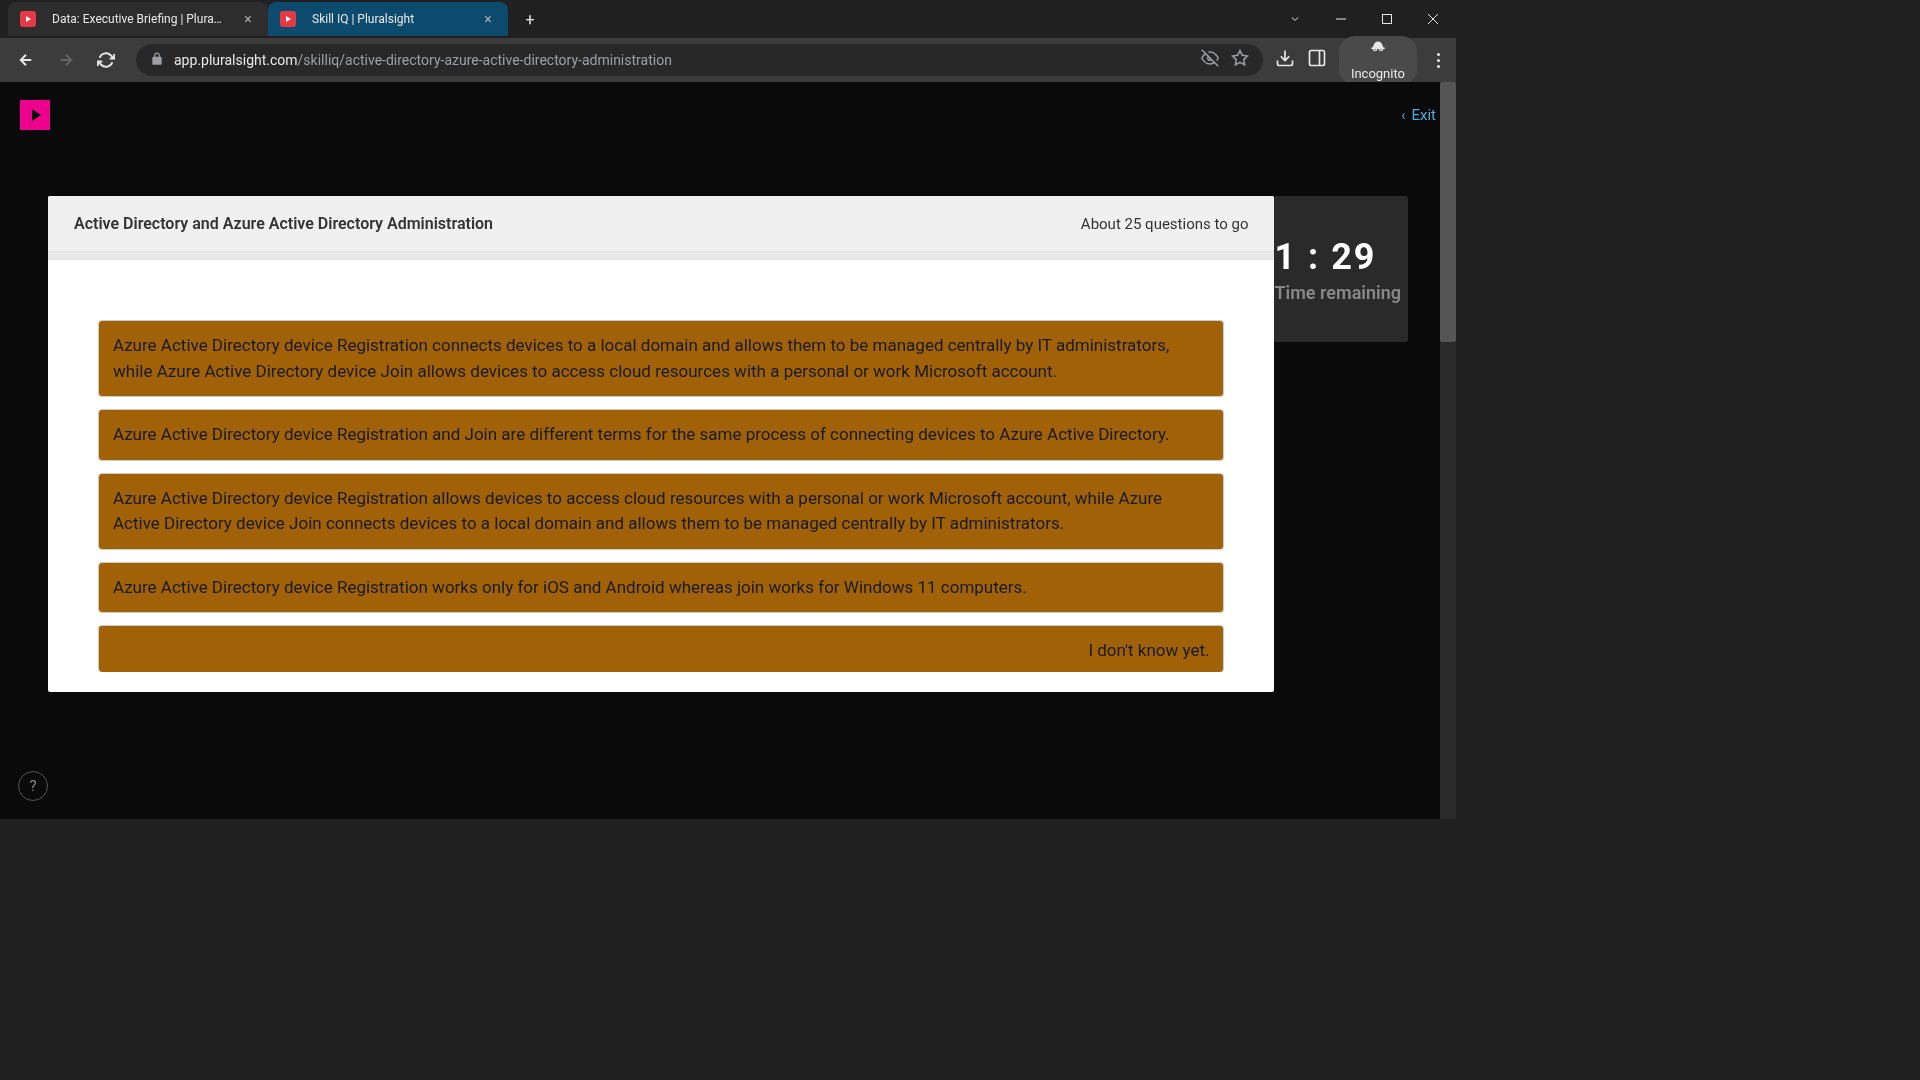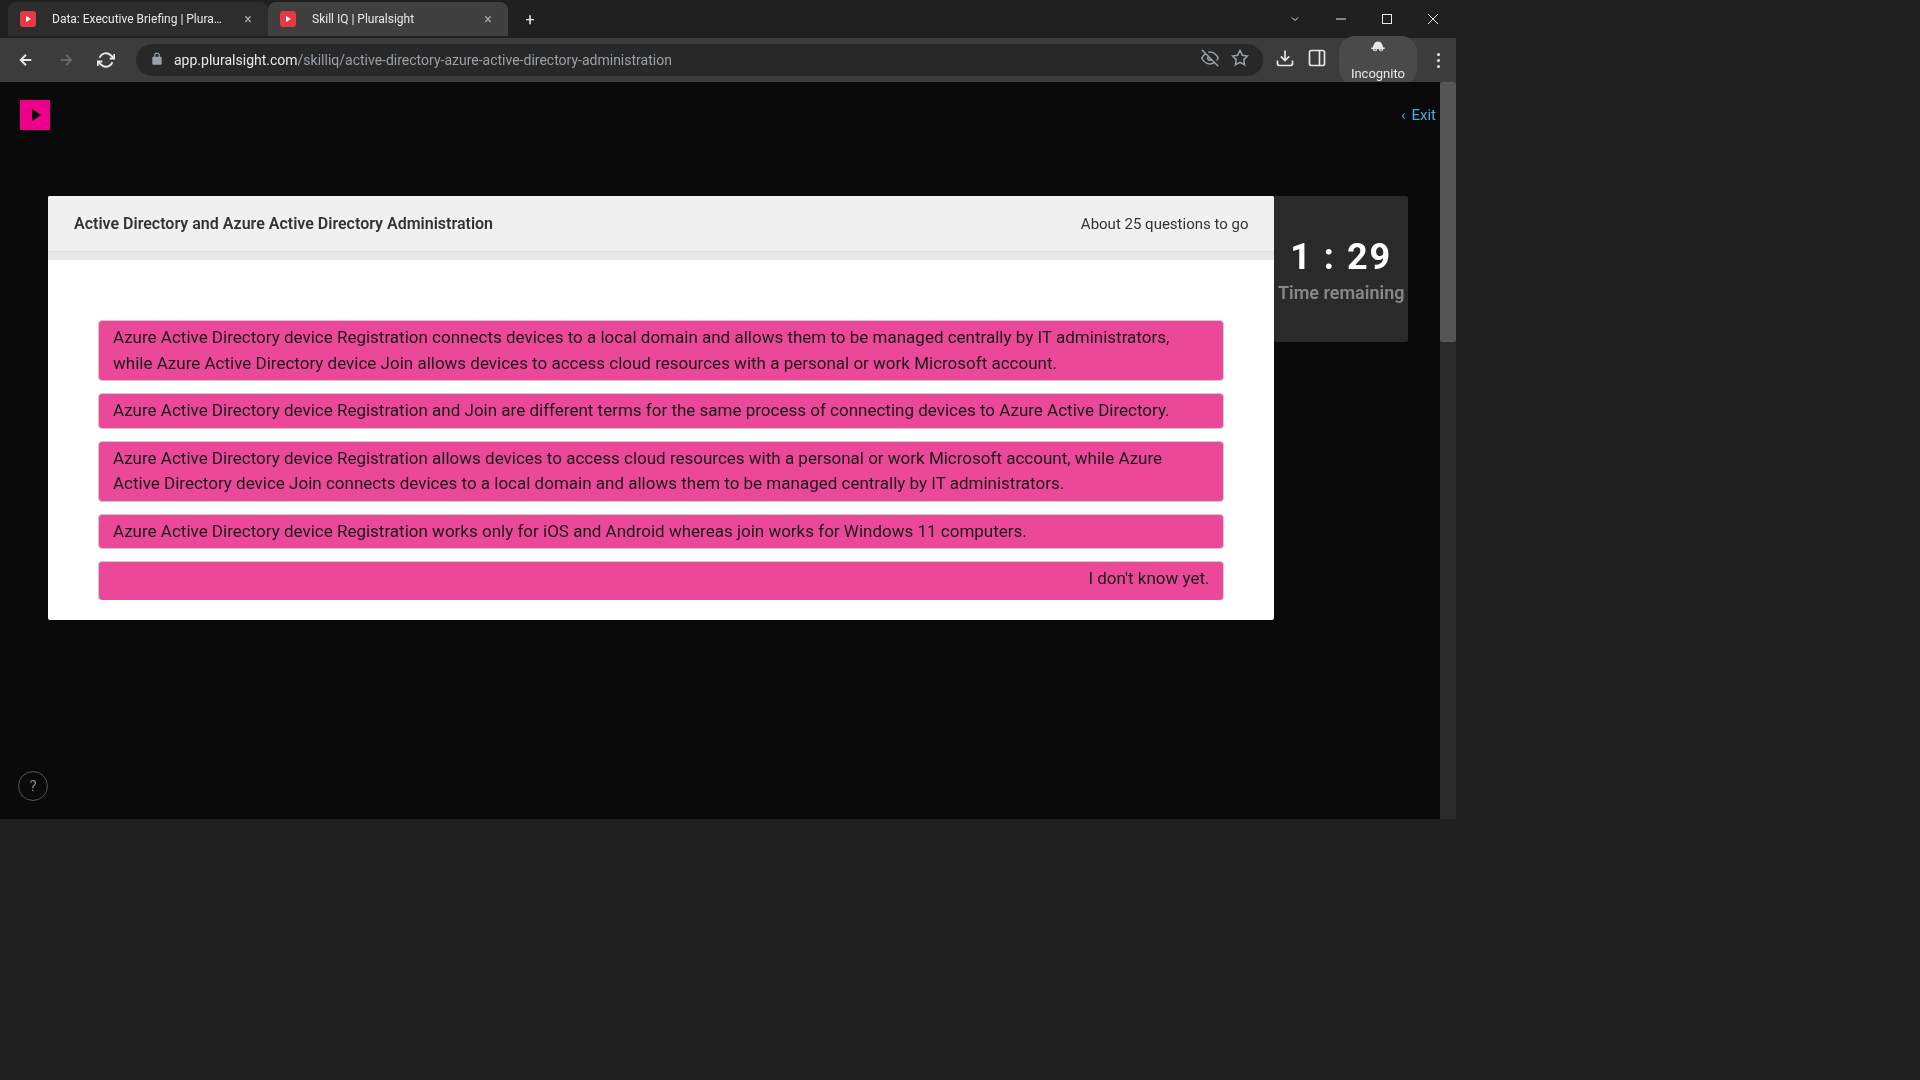--- a/index.html
+++ b/index.html
@@ -3,21 +3,21 @@
   <meta charset="utf-8">
   <style>
     * { margin: 0; padding: 0; box-sizing: border-box; }
     body { font-family: -apple-system, BlinkMacSystemFont, "Segoe UI", Roboto, Arial, sans-serif; background: #202020; width: 1456px; height: 819px; overflow: hidden; }
     
     
     .browser-chrome { background: #202020; }
     .tab-bar { display: flex; align-items: center; height: 38px; background: #202020; padding-left: 8px; }
     .tab { display: flex; align-items: center; gap: 16px; padding: 0 12px; height: 34px; border-radius: 8px 8px 0 0; color: #e8e8e8; font-size: 12px; min-width: 240px; max-width: 260px; position: relative; }
     .tab.inactive { background: #2d2d2d; }
-    .tab.active { background: #404040; }
+    .tab.active { background: #0c4a6e; }
     .tab-favicon { width: 16px; height: 16px; background: #e63946; border-radius: 3px; display: flex; align-items: center; justify-content: center; flex-shrink: 0; }
     .tab-favicon::after { content: ''; width: 0; height: 0; border-left: 5px solid white; border-top: 3px solid transparent; border-bottom: 3px solid transparent; margin-left: 1px; }
     .tab-title { flex: 1; white-space: nowrap; overflow: hidden; text-overflow: ellipsis; }
     .tab-close { width: 16px; height: 16px; display: flex; align-items: center; justify-content: center; color: #aaa; cursor: pointer; font-size: 14px; }
     .new-tab { width: 28px; height: 28px; display: flex; align-items: center; justify-content: center; color: #e8e8e8; font-size: 16px; cursor: pointer; margin-left: 8px; }
     .window-controls { margin-left: auto; display: flex; gap: 0; }
     .win-ctrl { width: 46px; height: 38px; display: flex; align-items: center; justify-content: center; color: #e8e8e8; cursor: pointer; }
     .win-ctrl svg { width: 12px; height: 12px; }
     
     .address-bar { display: flex; align-items: center; height: 44px; background: #3c3c3c; padding: 0 8px; gap: 4px; }
@@ -46,24 +46,24 @@
     .quiz-area { padding: 48px; display: flex; gap: 0; align-items: flex-start; }
     .quiz-card { background: #fff; width: 1341px; border-radius: 2px; overflow: hidden; }
     .quiz-header { background: #f0f0f0; padding: 18px 26px; display: flex; align-items: center; border-bottom: 1px solid #e0e0e0; }
     .quiz-title { font-size: 16px; font-weight: 600; color: #333; }
     .quiz-progress { margin-left: auto; font-size: 15px; color: #333; }
     .progress-strip { height: 8px; background: #e8e8e8; }
     
     .quiz-body { padding: 60px 50px 20px 50px; }
     .question { font-size: 23px; font-weight: 500; color: #1a1a1a; margin-bottom: 42px; line-height: 1.35; }
     .answers { display: flex; flex-direction: column; gap: 12px; }
-    .answer { border: 1px solid #ccc; border-radius: 4px; padding: 4px 14px; font-size: 17px; line-height: 1.5; color: #1a1a1a; cursor: pointer; background: #ec4899; }
+    .answer { border: 1px solid #ccc; border-radius: 4px; padding: 12px 14px; font-size: 17px; line-height: 1.5; color: #1a1a1a; cursor: pointer; background: #a16207; }
     .answer.partial { border-bottom: none; padding-bottom: 8px; text-align: right; }
     
-    .timer-box { background: #2a2a2a; width: 146px; height: 146px; display: flex; flex-direction: column; align-items: center; justify-content: center; border-radius: 2px; }
+    .timer-box { background: #2a2a2a; width: 146px; height: 146px; display: flex; flex-direction: column; align-items: flex-start; justify-content: center; border-radius: 2px; }
     .timer-value { font-size: 36px; font-weight: 700; color: #fff; letter-spacing: 2px; }
     .timer-label { font-size: 18px; color: #888; font-weight: 600; margin-top: 4px; }
     
     .help-btn { position: absolute; bottom: 18px; left: 18px; width: 30px; height: 30px; border: 1.5px solid #555; border-radius: 50%; display: flex; align-items: center; justify-content: center; color: #888; font-size: 15px; cursor: pointer; }
     
     .scrollbar { position: absolute; right: 0; top: 0; width: 16px; height: 100%; background: #2a2a2a; }
     .scrollbar-thumb { width: 100%; height: 260px; background: #555; border-radius: 2px; }
   </style>
 </head>
 <body>

